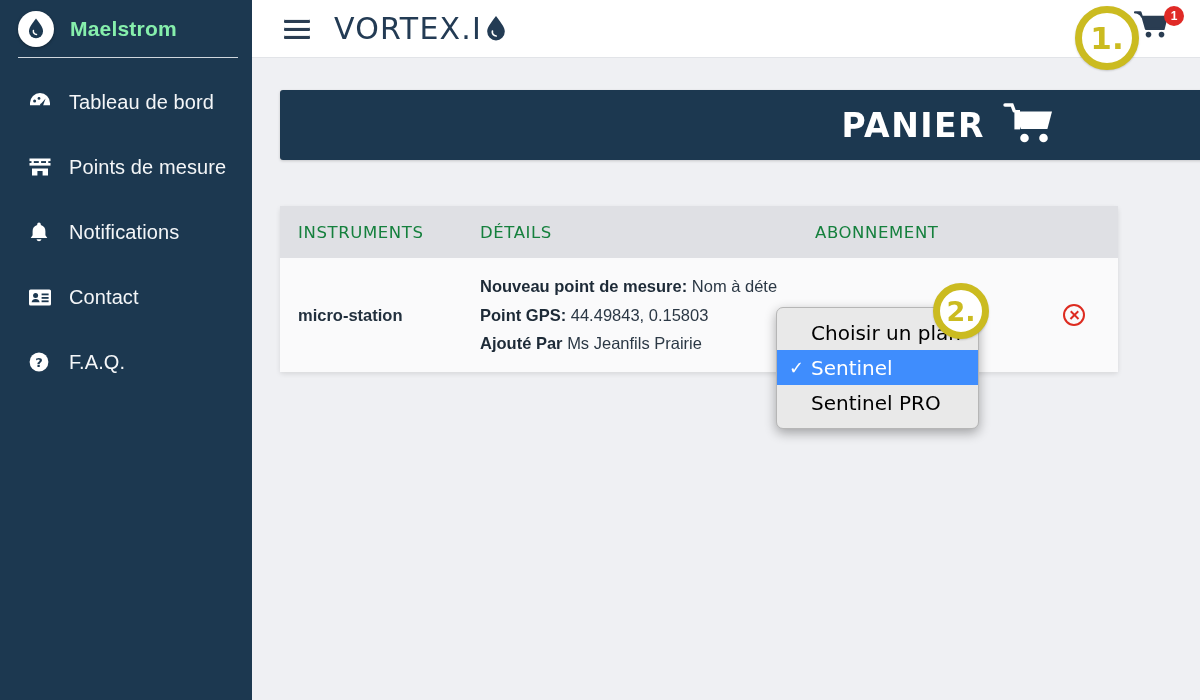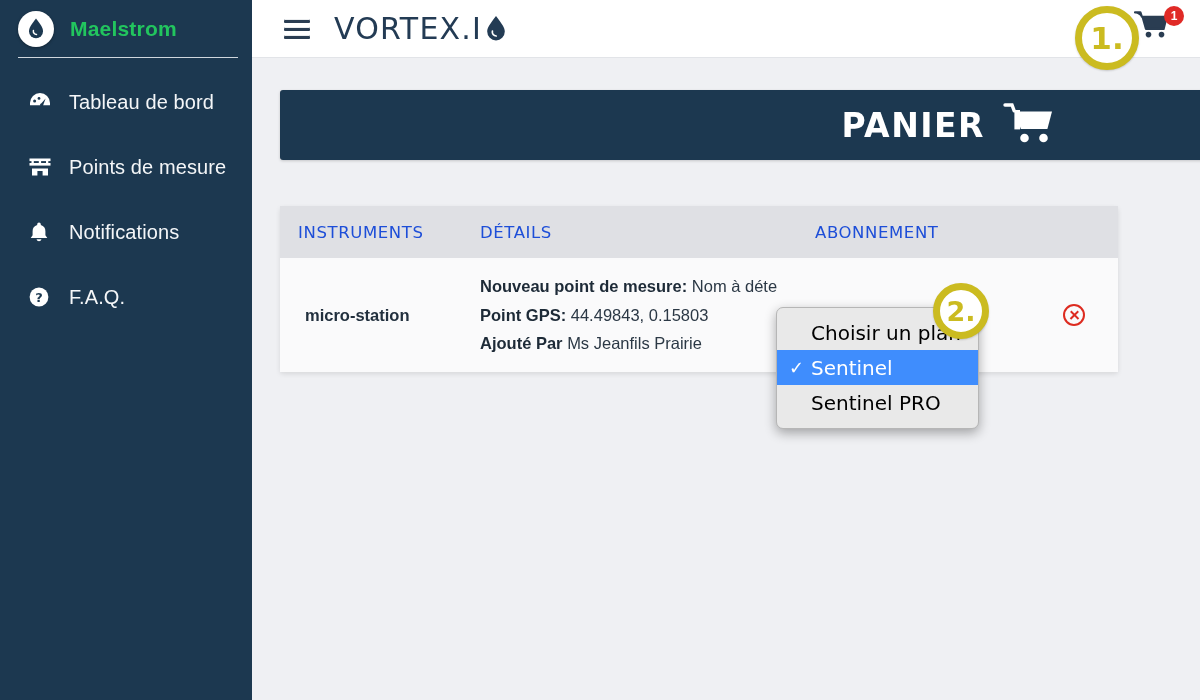--- a/index.html
+++ b/index.html
@@ -34,21 +34,21 @@
     display: flex; align-items: center; justify-content: center;
     box-shadow: 0 1px 3px rgba(0,0,0,.35);
     flex: 0 0 auto;
   }
   #brand-logo svg { display:block; }
   #brand-title {
     margin-left: 16px;
     font-size: 21px;
     font-weight: bold;
     letter-spacing: .2px;
-    color: #22c55e;
+    color: #86efac;
   }
   #brand-divider {
     position: absolute;
     left: 18px; right: 14px; bottom: 0;
     height: 1px;
     background: #cfd6dd;
   }
   #nav { padding-top: 20px; }
   .nav-item {
     display: flex; align-items: center;
@@ -193,37 +193,37 @@
     overflow: visible;
   }
   #table-head {
     display: flex;
     height: 52px;
     background: #dfe0e4;
     align-items: center;
   }
   .th {
     font-size: 16.5px;
-    color: #1d4ed8;
+    color: #15803d;
     letter-spacing: .6px;
     font-family: "DejaVu Sans", sans-serif;
   }
   .th-instruments { width: 200px; padding-left: 18px; }
   .th-details     { width: 335px; }
   .th-abonnement  { flex: 1; }
 
   #table-row {
     display: flex;
     align-items: center;
     min-height: 114px;
     background: #fafafb;
   }
   .td { font-size: 16.5px; color: #24313f; }
   .td-instrument {
-    width: 200px; padding-left: 25px;
+    width: 200px; padding-left: 18px;
     font-weight: bold; font-size: 16.5px;
     color: #22303e;
   }
   .td-details {
     width: 335px;
     line-height: 1.72;
     font-size: 16.5px;
     color: #2b3845;
     white-space: nowrap;
   }
@@ -338,20 +338,33 @@
       <div class="nav-item">
         <span class="nav-icon">
           <svg width="22" height="23" viewBox="0 0 22 23" aria-hidden="true">
             <path d="M11 1.5 a1.8 1.8 0 0 1 1.8 1.8 v.7 a6.6 6.6 0 0 1 4.6 6.3 v4 l1.9 2.8 H2.7 l1.9-2.8 v-4 a6.6 6.6 0 0 1 4.6-6.3 v-.7 A1.8 1.8 0 0 1 11 1.5 Z" fill="#ffffff"></path>
             <path d="M8.5 18.3 a2.6 2.6 0 0 0 5 0 Z" fill="#ffffff"></path>
           </svg>
         </span>
         <span class="nav-label">Notifications</span>
       </div>
 
+      <div class="nav-item">
+        <span class="nav-icon">
+          <svg width="24" height="19" viewBox="0 0 24 19" aria-hidden="true">
+            <rect x="1" y="1.5" width="22" height="16" rx="1.6" fill="#ffffff"></rect>
+            <circle cx="7.6" cy="7.6" r="2.5" fill="#1c3850"></circle>
+            <path d="M3.6 14.2 a4.1 4.1 0 0 1 8 0 Z" fill="#1c3850"></path>
+            <rect x="13.6" y="5.5" width="7" height="1.8" fill="#1c3850"></rect>
+            <rect x="13.6" y="9" width="7" height="1.8" fill="#1c3850"></rect>
+            <rect x="13.6" y="12.4" width="7" height="1.8" fill="#1c3850"></rect>
+          </svg>
+        </span>
+        <span class="nav-label">Contact</span>
+      </div>
 
       <div class="nav-item">
         <span class="nav-icon">
           <svg width="22" height="22" viewBox="0 0 22 22" aria-hidden="true">
             <circle cx="11" cy="11" r="9.4" fill="#ffffff"></circle>
             <text x="11" y="16" text-anchor="middle" font-size="13" font-weight="bold" fill="#1c3850" font-family="DejaVu Sans, sans-serif">?</text>
           </svg>
         </span>
         <span class="nav-label">F.A.Q.</span>
       </div>

